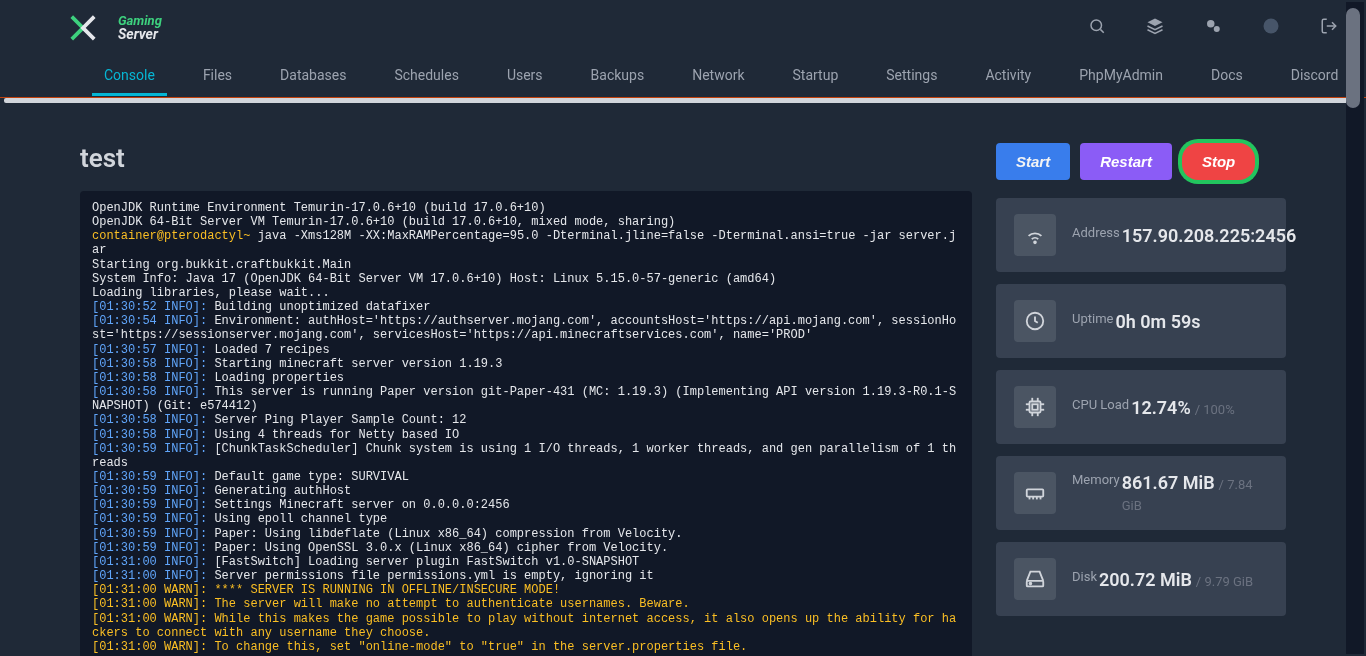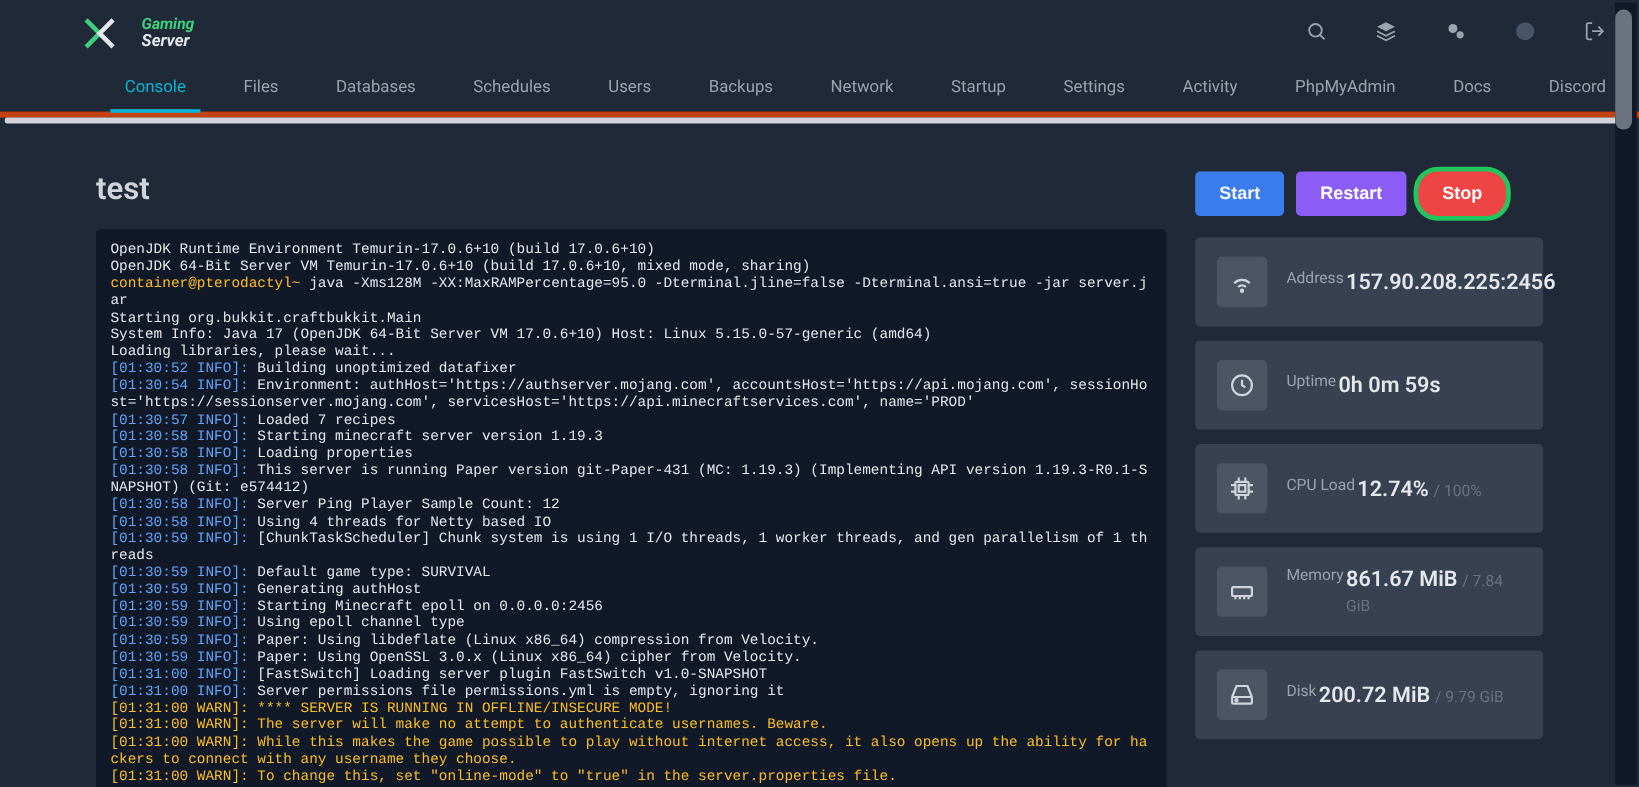--- a/index.html
+++ b/index.html
@@ -36,21 +36,21 @@
 .logo-top { color: #3dd17e; font-weight: 700; font-size: 13px; font-style: italic; }
 .logo-bot { color: #e5e7eb; font-weight: 700; font-size: 14px; font-style: italic; }
 .top-icons { display: flex; gap: 40px; align-items: center; }
 .top-icons .ticon { width: 18px; height: 18px; color: #9ca3af; cursor: pointer; display:flex; align-items:center; justify-content:center; }
 .navbar {
   height: 46px;
   display: flex;
   align-items: center;
   padding: 0 80px;
   gap: 0;
-  border-bottom: 5px solid #c2410c;
+  border-bottom: 1px solid #c2410c;
 }
 .nav-item {
   color: #9ca3af;
   font-size: 14px;
   padding: 12px 24px;
   cursor: pointer;
   position: relative;
 }
 .nav-item.active { color: #06b6d4; }
 .nav-item.active::after {
@@ -83,20 +83,21 @@
 }
 .server-title { color: #d1d5db; font-size: 26px; font-weight: 600; }
 .btn {
   padding: 10px 20px;
   border-radius: 4px;
   font-size: 15px;
   font-weight: 600;
   color: #fff;
   border: none;
   cursor: pointer;
+  font-style: italic;
 }
 .btn-start { background: #3b82f6; opacity: 0.95; }
 .btn-restart { background: #8b5cf6; }
 .btn-stop { background: #ef4444; box-shadow: 0 0 0 4px #22c55e; border-radius: 16px; }
 .console {
   background: #111827;
   border-radius: 4px;
   padding: 10px 12px;
   font-family: "Courier New", monospace;
   font-size: 12px;
@@ -242,21 +243,21 @@
         <div class="line"><span class="c-blue">[01:30:54 INFO]:</span><span class=""> Environment: authHost='https://authserver.mojang.com', accountsHost='https://api.mojang.com', sessionHost='https://sessionserver.mojang.com', servicesHost='https://api.minecraftservices.com', name='PROD'</span></div>
         <div class="line"><span class="c-blue">[01:30:57 INFO]:</span><span class=""> Loaded 7 recipes</span></div>
         <div class="line"><span class="c-blue">[01:30:58 INFO]:</span><span class=""> Starting minecraft server version 1.19.3</span></div>
         <div class="line"><span class="c-blue">[01:30:58 INFO]:</span><span class=""> Loading properties</span></div>
         <div class="line"><span class="c-blue">[01:30:58 INFO]:</span><span class=""> This server is running Paper version git-Paper-431 (MC: 1.19.3) (Implementing API version 1.19.3-R0.1-SNAPSHOT) (Git: e574412)</span></div>
         <div class="line"><span class="c-blue">[01:30:58 INFO]:</span><span class=""> Server Ping Player Sample Count: 12</span></div>
         <div class="line"><span class="c-blue">[01:30:58 INFO]:</span><span class=""> Using 4 threads for Netty based IO</span></div>
         <div class="line"><span class="c-blue">[01:30:59 INFO]:</span><span class=""> [ChunkTaskScheduler] Chunk system is using 1 I/O threads, 1 worker threads, and gen parallelism of 1 threads</span></div>
         <div class="line"><span class="c-blue">[01:30:59 INFO]:</span><span class=""> Default game type: SURVIVAL</span></div>
         <div class="line"><span class="c-blue">[01:30:59 INFO]:</span><span class=""> Generating authHost</span></div>
-        <div class="line"><span class="c-blue">[01:30:59 INFO]:</span><span class=""> Starting Minecraft epoll on 0.0.0.0:2456</span></div>
+        <div class="line"><span class="c-blue">[01:30:59 INFO]:</span><span class=""> Settings Minecraft server on 0.0.0.0:2456</span></div>
         <div class="line"><span class="c-blue">[01:30:59 INFO]:</span><span class=""> Using epoll channel type</span></div>
         <div class="line"><span class="c-blue">[01:30:59 INFO]:</span><span class=""> Paper: Using libdeflate (Linux x86_64) compression from Velocity.</span></div>
         <div class="line"><span class="c-blue">[01:30:59 INFO]:</span><span class=""> Paper: Using OpenSSL 3.0.x (Linux x86_64) cipher from Velocity.</span></div>
         <div class="line"><span class="c-blue">[01:31:00 INFO]:</span><span class=""> [FastSwitch] Loading server plugin FastSwitch v1.0-SNAPSHOT</span></div>
         <div class="line"><span class="c-blue">[01:31:00 INFO]:</span><span class=""> Server permissions file permissions.yml is empty, ignoring it</span></div>
         <div class="line"><span class="c-yellow">[01:31:00 WARN]:</span><span class="c-yellow"> **** SERVER IS RUNNING IN OFFLINE/INSECURE MODE!</span></div>
         <div class="line"><span class="c-yellow">[01:31:00 WARN]:</span><span class="c-yellow"> The server will make no attempt to authenticate usernames. Beware.</span></div>
         <div class="line"><span class="c-yellow">[01:31:00 WARN]:</span><span class="c-yellow"> While this makes the game possible to play without internet access, it also opens up the ability for hackers to connect with any username they choose.</span></div>
         <div class="line"><span class="c-yellow">[01:31:00 WARN]:</span><span class="c-yellow"> To change this, set "online-mode" to "true" in the server.properties file.</span></div>
       </div>

